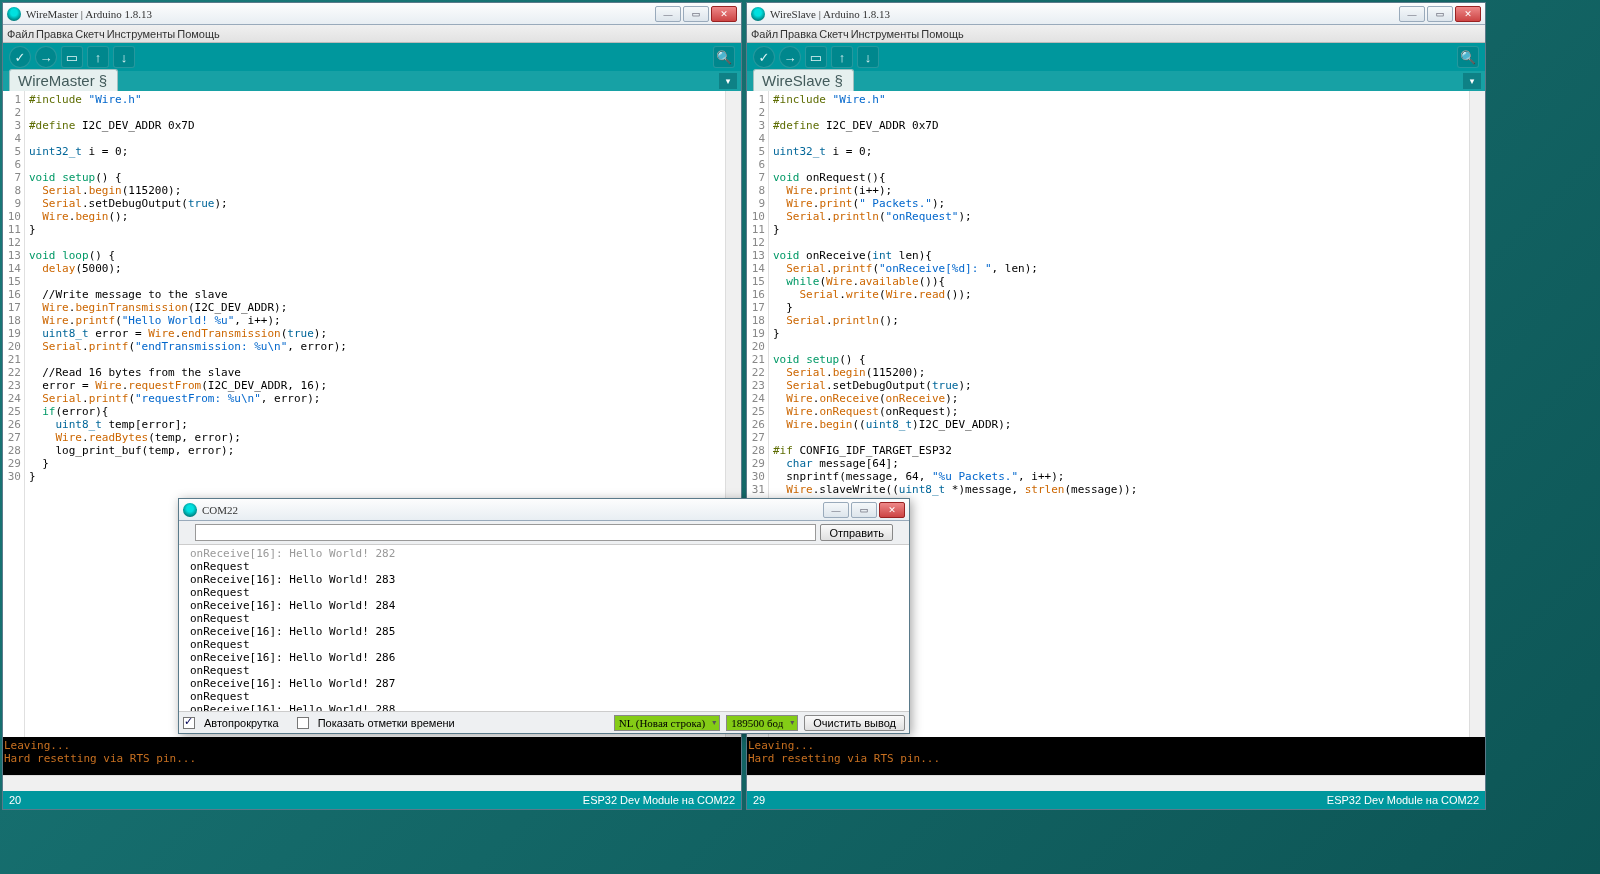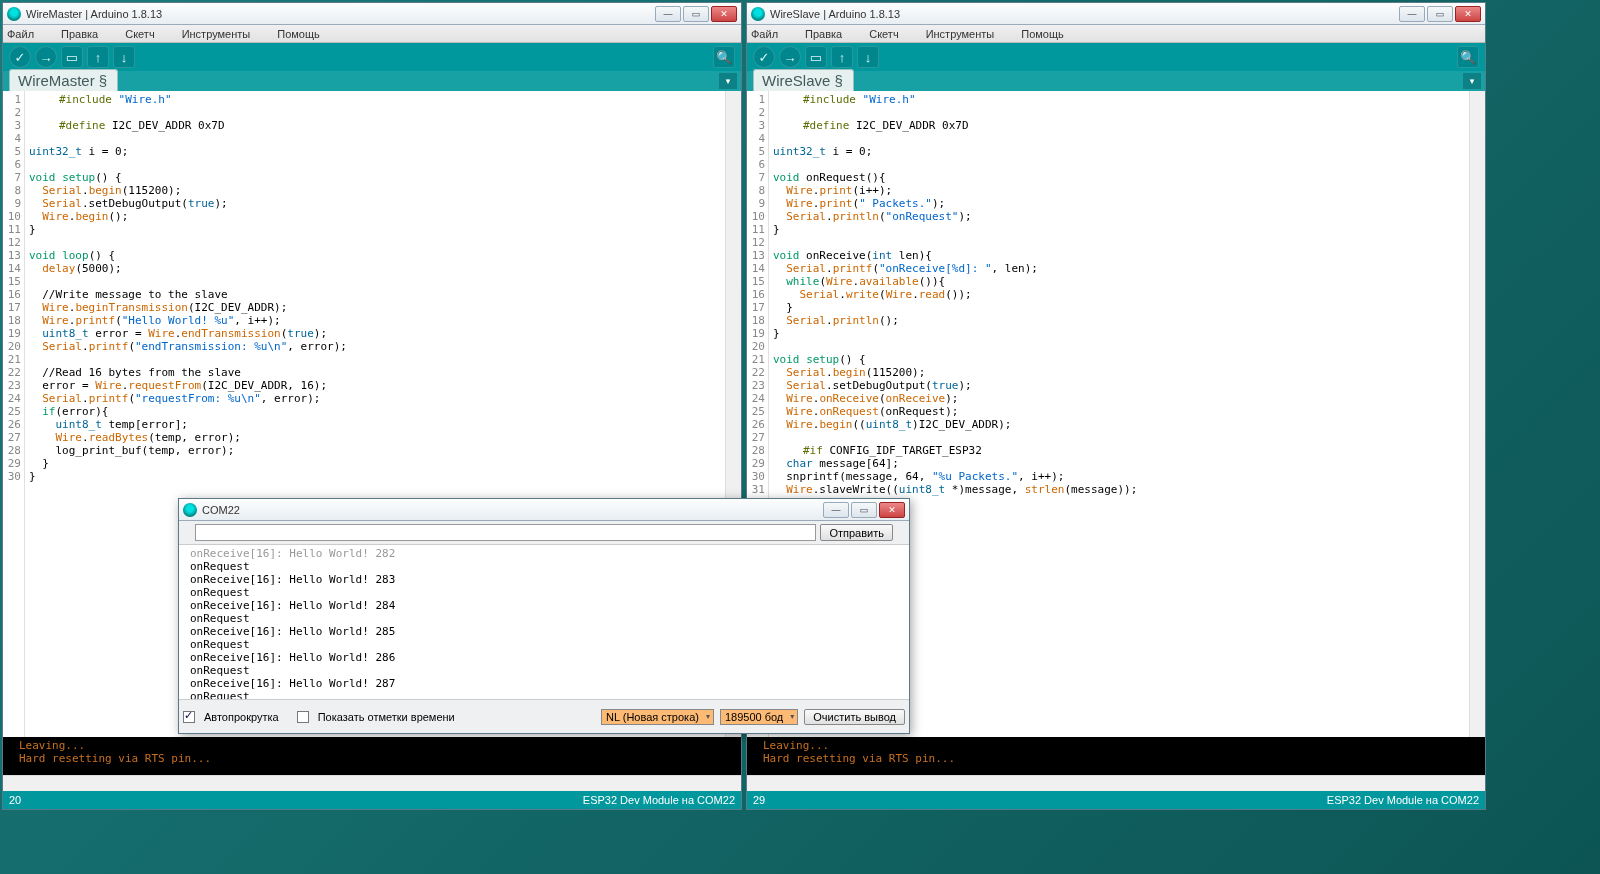--- a/index.html
+++ b/index.html
@@ -19,20 +19,21 @@
   flex-direction: column;
 }
 .titlebar {
   height: 22px;
   background: linear-gradient(#fdfdfd, #e8eef3);
   border-bottom: 1px solid #9ab;
   display: flex;
   align-items: center;
   padding: 0 4px;
   color: #333;
+  font-family: Liberation Serif, serif;
 }
 .titlebar .ico {
   width: 14px; height: 14px;
   background: radial-gradient(circle at 50% 40%, #00e0e0 30%, #007070 80%);
   border-radius: 50%;
   margin-right: 5px;
 }
 .titlebar-text { flex: 1; }
 .winbtns { display: flex; gap: 2px; }
 .winbtn {
@@ -44,21 +45,21 @@
   color: #445;
   border-radius: 2px;
 }
 .winbtn.close { background: linear-gradient(#e88, #c44); color: #fff; border-color: #922; }
 .menubar {
   height: 18px;
   background: linear-gradient(#f0f0f0, #e2e2e2);
   display: flex;
   align-items: center;
   padding: 0 4px;
-  gap: 27px;
+  gap: 2px;
   color: #333;
   font-size: 11px;
   border-bottom: 1px solid #bbb;
 }
 .toolbar {
   height: 28px;
   background: #00979d;
   display: flex;
   align-items: center;
   padding: 0 6px;
@@ -121,35 +122,35 @@
   font: 11px/13px Consolas, monospace;
   padding: 2px 4px 0 4px;
   white-space: pre;
   color: #000;
 }
 .code .ln { display: block; height: 13px; }
 .k-gr { color: #009966; }
 .k-or { color: #cc6600; }
 .k-bl { color: #006699; }
 .k-str { color: #0066cc; }
-.k-pp { color: #5e6d03; margin-left: 30px; }
+.k-pp { color: #5e6d03; }
 .scrollbar {
   width: 16px;
   background: #f0f0f0;
   border-left: 1px solid #ddd;
 }
 .hscroll {
   height: 16px; background: #f0f0f0; border-top:1px solid #ddd;
 }
 .console {
   height: 38px;
   background: #000;
   color: #c87020;
   font: 11px/13px Consolas, monospace;
-  padding: 2px 16px;
+  padding: 2px 1px;
   white-space: pre;
 }
 .statusbar {
   height: 18px;
   background: #00979d;
   color: #fff;
   display: flex;
   align-items: center;
   padding: 0 6px;
   font-size: 11px;
@@ -189,37 +190,38 @@
 .serial-out {
   flex: 1;
   font: 11px/13px Consolas, monospace;
   padding: 2px 4px;
   white-space: pre;
   overflow: hidden;
   margin-left: 7px;
 }
 .serial-out .cut { color: #999; }
 .serial-bot {
-  height: 34px;
+  height: 22px;
   border-top: 1px solid #ccc;
   background: #eef0f2;
   display: flex;
   align-items: center;
   padding: 0 4px;
   gap: 6px;
   font-size: 11px;
 }
 .serial-sel {
   border: 1px solid #888;
-  background: #fdba74;
+  background: #84cc16;
   padding: 0 14px 0 4px;
   font-size: 11px;
   height: 16px;
   display: flex; align-items: center;
   position: relative;
+  font-family: Liberation Serif, serif;
 }
 .serial-sel::after {
   content: "▾"; position: absolute; right: 3px; font-size: 8px; color: #555;
 }
 .cbx { width: 12px; height: 12px; border: 1px solid #777; background: #fff; display: inline-block; vertical-align: middle; margin-right: 3px; position: relative; }
 .cbx.checked::after { content: "✓"; position: absolute; top: -3px; left: 0; font-size: 11px; color: #005; }
 </style>
 </head>
 <body>
 

